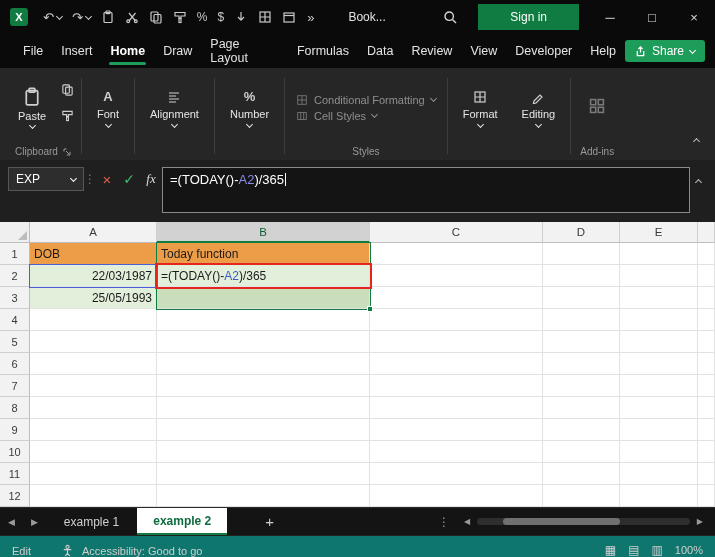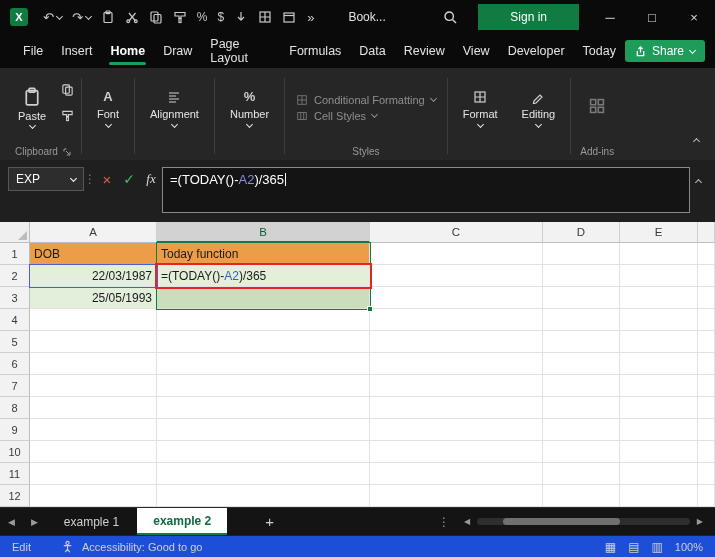--- a/index.html
+++ b/index.html
@@ -121,21 +121,21 @@
   .sheet-tab.active { background:#fff; color:#0E6B3C; font-weight:bold;
     border-bottom:2px solid var(--excel-green,#107C41); }
   .add-sheet { padding:0 12px; margin-left:26px; font-size:15px; color:#cfcfcf; }
   .tab-dots { margin-left:auto; padding:0 10px; color:#9a9a9a; font-size:12px; }
   .hscroll { display:flex; align-items:center; width:255px; gap:3px; padding-right:8px; }
   .hs-arrow { font-size:8px; color:#9a9a9a; padding:0 4px; }
   .hs-track { flex:1; height:7px; background:#2e2e2e; border-radius:4px; position:relative; }
   .hs-thumb { position:absolute; left:12%; width:55%; top:0; height:7px; background:#707070; border-radius:4px; }
 
   
-  .statusbar { height:22px; background:#1d4ed8; display:flex; align-items:center; font-size:11px;
+  .statusbar { height:22px; background:#0f766e; display:flex; align-items:flex-end; font-size:11px;
     color:#cfcfcf; padding:0 12px; gap:8px; flex-shrink:0; border-top:1px solid #222; }
   .sb-mode { margin-right:22px; }
   .statusbar svg { stroke:#cfcfcf; fill:none; stroke-width:1.2; }
   .sb-right { margin-left:auto; display:flex; align-items:center; gap:12px; }
   .view-ico { font-size:12px; color:#cfcfcf; }
 </style>
 </head>
 <body>
 
 <div class="app">
@@ -217,21 +217,21 @@
     <div class="menu-tab">File</div>
     <div class="menu-tab">Insert</div>
     <div class="menu-tab active">Home</div>
     <div class="menu-tab">Draw</div>
     <div class="menu-tab">Page Layout</div>
     <div class="menu-tab">Formulas</div>
     <div class="menu-tab">Data</div>
     <div class="menu-tab">Review</div>
     <div class="menu-tab">View</div>
     <div class="menu-tab">Developer</div>
-    <div class="menu-tab">Today</div>
+    <div class="menu-tab">Help</div>
     <div class="share-btn">
       <svg width="11" height="11" viewBox="0 0 12 12">
           <path d="M6 7 V1.5 M3.8 3.2 L6 1 L8.2 3.2 M2.5 5.5 v5 h7 v-5"></path>
         </svg>
       <span>Share</span>
       <span class="chev"></span>
     </div>
   </div>
 
   <div class="ribbon">

